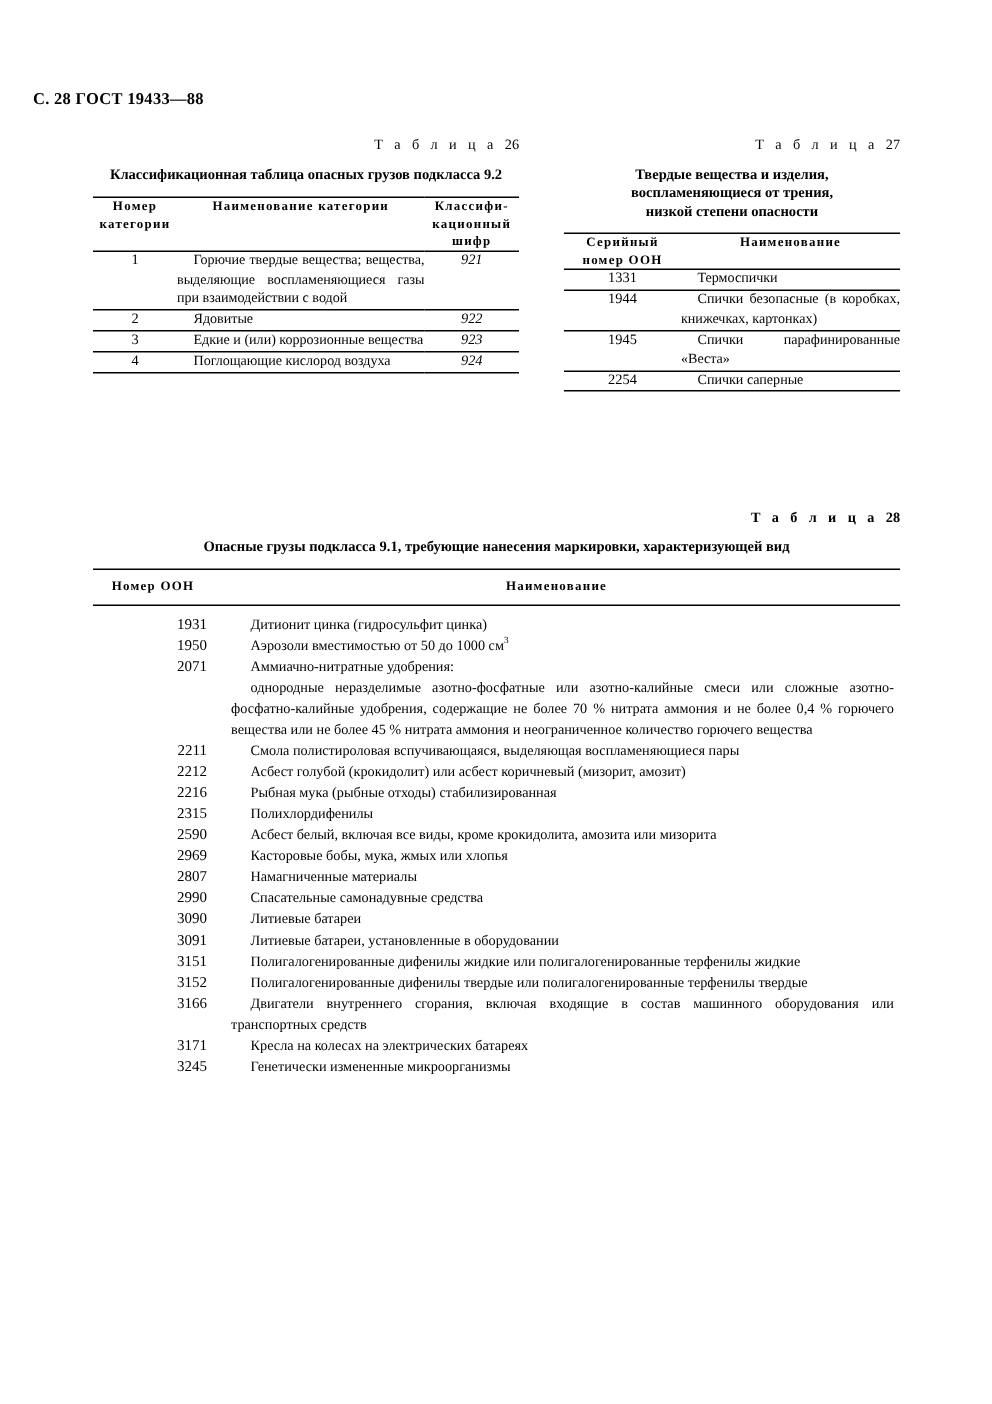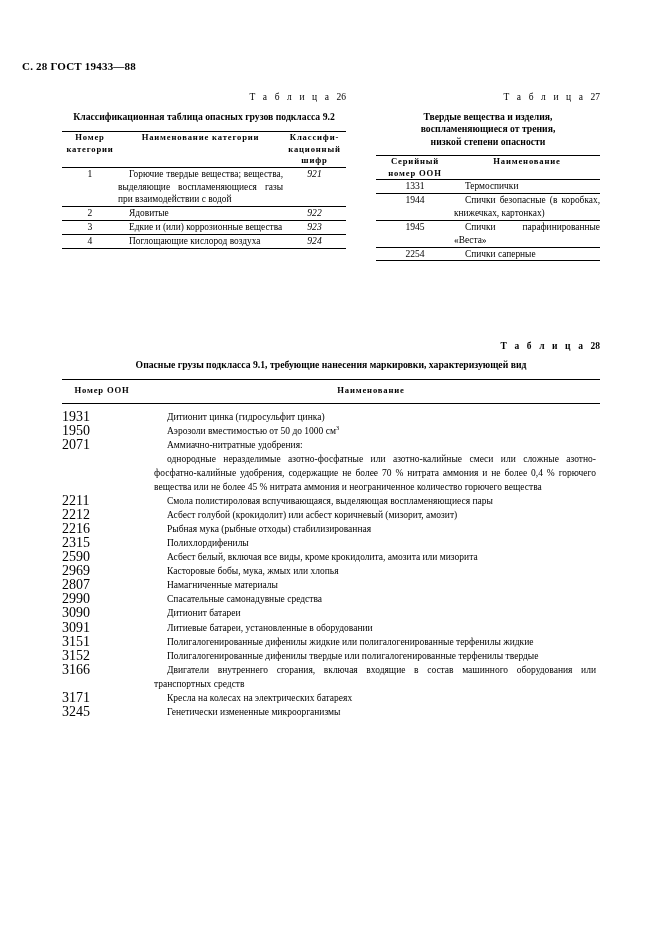--- a/index.html
+++ b/index.html
@@ -140,22 +140,22 @@
   }
   #t28-block .tbl-label { margin-bottom: 8px; font-weight: bold; }
   #t28-block .tbl-title { margin-bottom: 8px; }
 
   #t28 col.c1 { width: 80px; }
   #t28 col.c2 { width: 458px; }
 
   #t28 .hdr { padding: 5px 3px 6px 3px; }
 
   #t28 .cell-num {
-    text-align: left;
-    font-size: 14px;
+    text-align: right;
+    font-size: 10px;
     padding: 0 4px 0 0;
     line-height: 14.05px;
     vertical-align: top;
   }
   #t28 .cell-name {
     font-size: 9.5px;
     line-height: 14.05px;
     padding: 0 4px 0 12px;
     text-align: justify;
     text-indent: 13px;
@@ -343,21 +343,21 @@
         <tr>
           <td class="cell-num">2807</td>
           <td class="cell-name vline">Намагниченные материалы</td>
         </tr>
         <tr>
           <td class="cell-num">2990</td>
           <td class="cell-name vline">Спасательные самонадувные средства</td>
         </tr>
         <tr>
           <td class="cell-num">3090</td>
-          <td class="cell-name vline">Дитионит батареи</td>
+          <td class="cell-name vline">Литиевые батареи</td>
         </tr>
         <tr>
           <td class="cell-num">3091</td>
           <td class="cell-name vline">Литиевые батареи, установленные в оборудовании</td>
         </tr>
         <tr>
           <td class="cell-num">3151</td>
           <td class="cell-name vline">Полигалогенированные дифенилы жидкие или полигалогенированные терфенилы жидкие</td>
         </tr>
         <tr>

